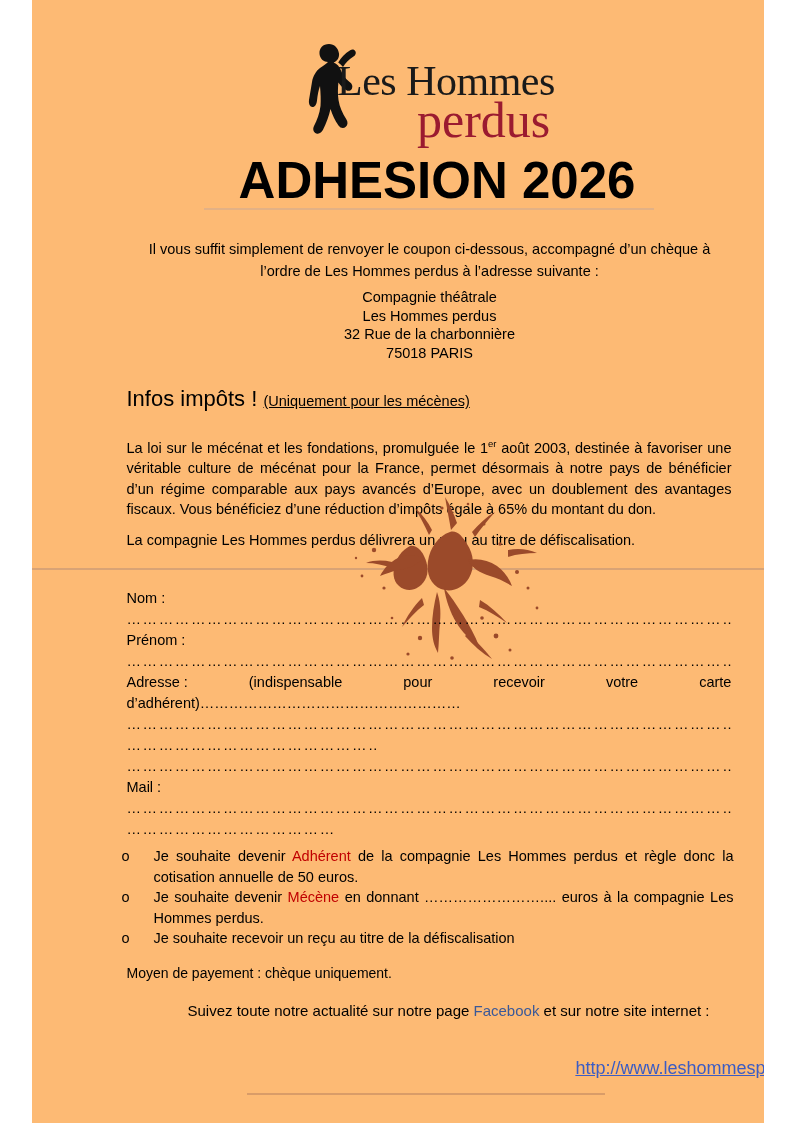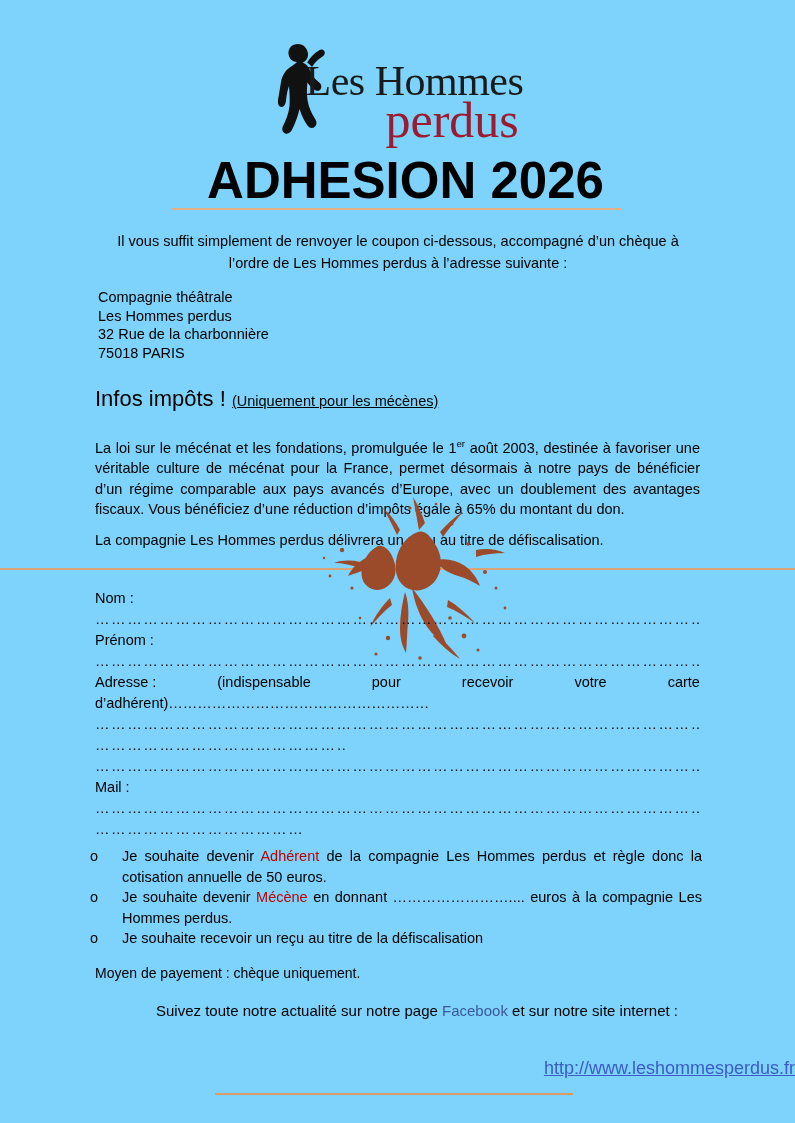--- a/index.html
+++ b/index.html
@@ -6,23 +6,23 @@
     margin: 0;
     padding: 0;
     background: #ffffff;
   }
   body {
     font-family: "Liberation Sans", sans-serif;
     color: #000000;
   }
   .page {
     position: relative;
-    width: 795px;
+    width: 732px;
     height: 1123px;
-    background: #7dd3fc;
+    background: #fdba74;
     overflow: hidden;
     margin: 0 auto;
   }
 
   
   .logo-block {
     position: absolute;
     left: 0;
     top: 38px;
     width: 795px;
@@ -84,33 +84,34 @@
     top: 208px;
     width: 450px;
     height: 2px;
     background: #E3B185;
   }
 
   
   .intro {
     position: absolute;
     left: 98px;
-    top: 230px;
+    top: 238px;
     width: 600px;
     text-align: center;
     font-size: 14.5px;
     line-height: 22px;
   }
 
   
   .address {
     position: absolute;
     left: 98px;
     top: 288px;
     width: 600px;
+    text-align: center;
     font-size: 14.5px;
     line-height: 18.5px;
   }
 
   
   .infos-head {
     position: absolute;
     left: 95px;
     top: 386px;
     font-size: 22px;

